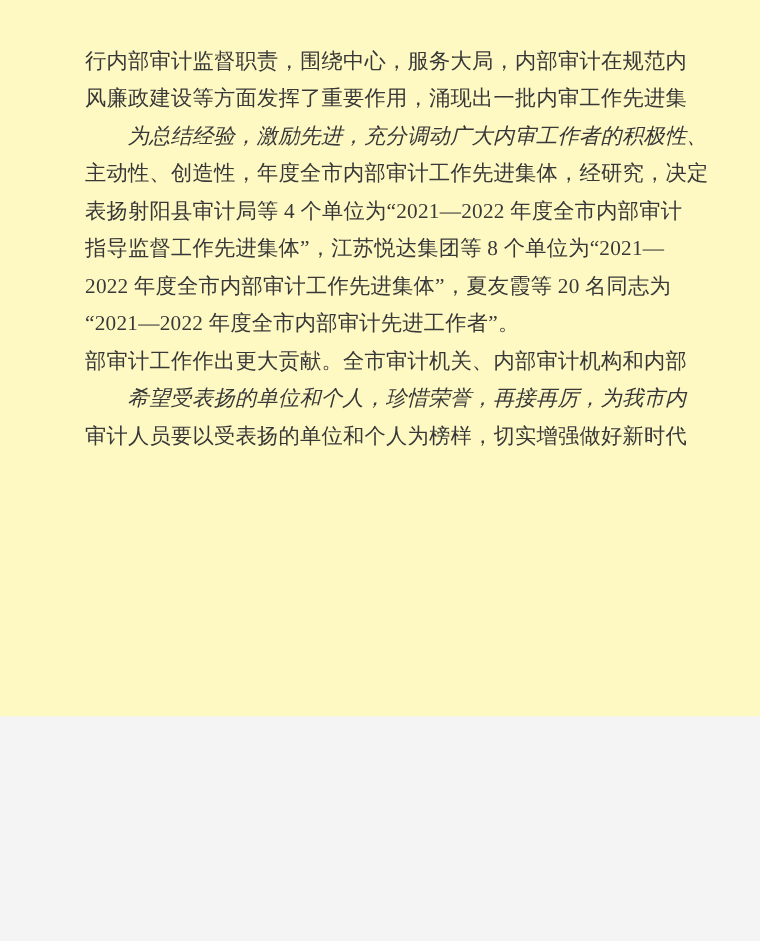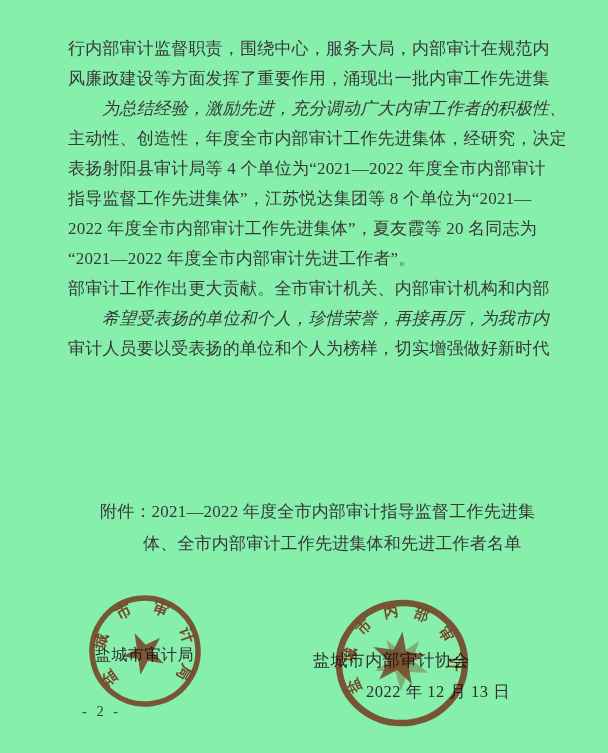--- a/index.html
+++ b/index.html
@@ -3,22 +3,22 @@
 <meta charset="utf-8">
 <style>
   html, body { margin: 0; padding: 0; }
   body {
     width: 608px; height: 753px;
     background: #f4f4f4;
     font-family: "Liberation Serif", "DejaVu Serif", serif;
   }
   .page {
     position: relative;
-    width: 608px; height: 753px;
-    background: #86efac;
+    width: 608px; height: 573px;
+    background: #fef9c3;
     overflow: hidden;
   }
   
   .body-text {
     position: absolute;
     left: 68px; top: 34px;
     width: 486px;
     font-size: 17px;
     color: #383838;
     letter-spacing: 0.2px;
@@ -83,24 +83,20 @@
       <div class="line">主动性、创造性，年度全市内部审计工作先进集体，经研究，决定</div>
       <div class="line">表扬射阳县审计局等 4 个单位为“2021—2022 年度全市内部审计</div>
       <div class="line">指导监督工作先进集体”，江苏悦达集团等 8 个单位为“2021—</div>
       <div class="line">2022 年度全市内部审计工作先进集体”，夏友霞等 20 名同志为</div>
       <div class="line">“2021—2022 年度全市内部审计先进工作者”。</div>
       <div class="line">部审计工作作出更大贡献。全市审计机关、内部审计机构和内部</div>
       <div class="line indent">希望受表扬的单位和个人，珍惜荣誉，再接再厉，为我市内</div>
       <div class="line">审计人员要以受表扬的单位和个人为榜样，切实增强做好新时代</div>
     </div>
 
-  <div class="attach">
-    <div class="a-line a-line1">附件：2021—2022 年度全市内部审计指导监督工作先进集</div>
-    <div class="a-line a-line2">体、全市内部审计工作先进集体和先进工作者名单</div>
-  </div>
 
   <div class="sig sig-left">盐城市审计局</div>
   <div class="sig sig-right">盐城市内部审计协会</div>
   <div class="sig sig-date">2022 年 12 月 13 日</div>
 
   <div class="pageno">- 2 -</div>
 
   <svg class="seal seal-left" width="118" height="118" viewBox="0 0 118 118">
     <defs>
       <path id="arcL" d="M 28.2 84.6 A 40 40 0 1 1 89.8 84.6" fill="none"></path>

